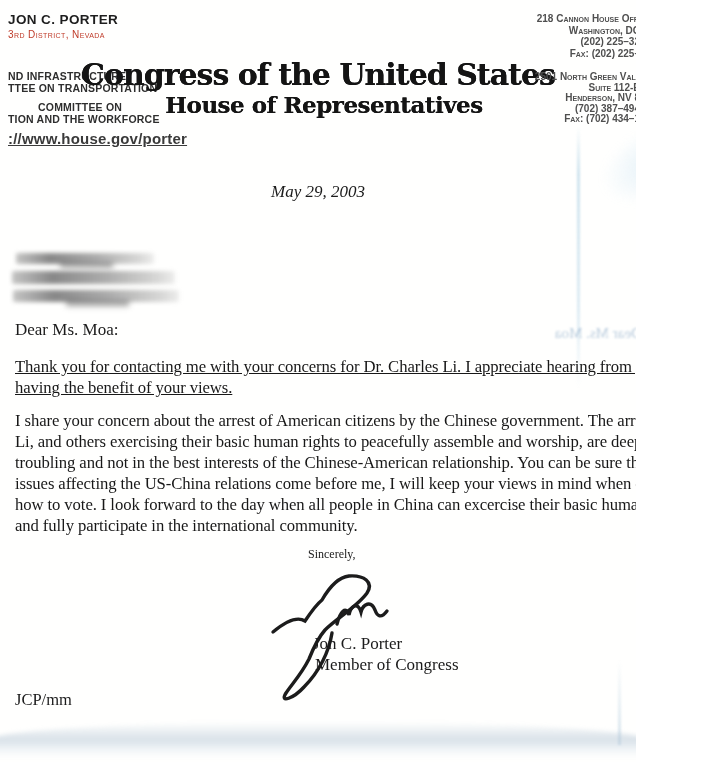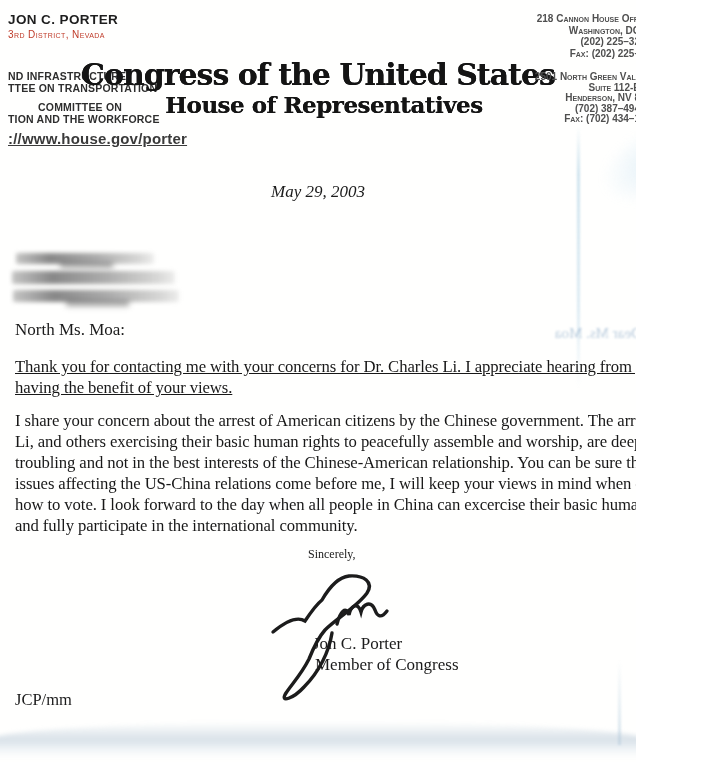--- a/index.html
+++ b/index.html
@@ -109,21 +109,21 @@
     <div>(702) 387–494</div>
     <div>Fax: (702) 434–1</div>
   </div>
 
   <div class="date">May 29, 2003</div>
 
   <div class="redact smudge r1"></div>
   <div class="redact r2"></div>
   <div class="redact smudge r3"></div>
 
-  <div class="salutation">North Ms. Moa:</div>
+  <div class="salutation">Dear Ms. Moa:</div>
   <div class="para p1">Thank you for contacting me with your concerns for Dr. Charles Li. I appreciate hearing from you and having the benefit of your views.</div>
   <div class="para p2">I share your concern about the arrest of American citizens by the Chinese government. The arrest of Dr. Li, and others exercising their basic human rights to peacefully assemble and worship, are deeply troubling and not in the best interests of the Chinese-American relationship. You can be sure that, as issues affecting the US-China relations come before me, I will keep your views in mind when deciding how to vote. I look forward to the day when all people in China can excercise their basic human rights and fully participate in the international community.</div>
 
   <div class="closing">Sincerely,</div>
 
   <svg class="sig-svg" width="180" height="152" viewBox="0 0 180 152">
     <path d="M 48 76 C 60 66 72 60 80 65
              C 86 56 92 48 97 44
              C 105 30 115 21 124 20
              C 139 19 149 26 142 37

